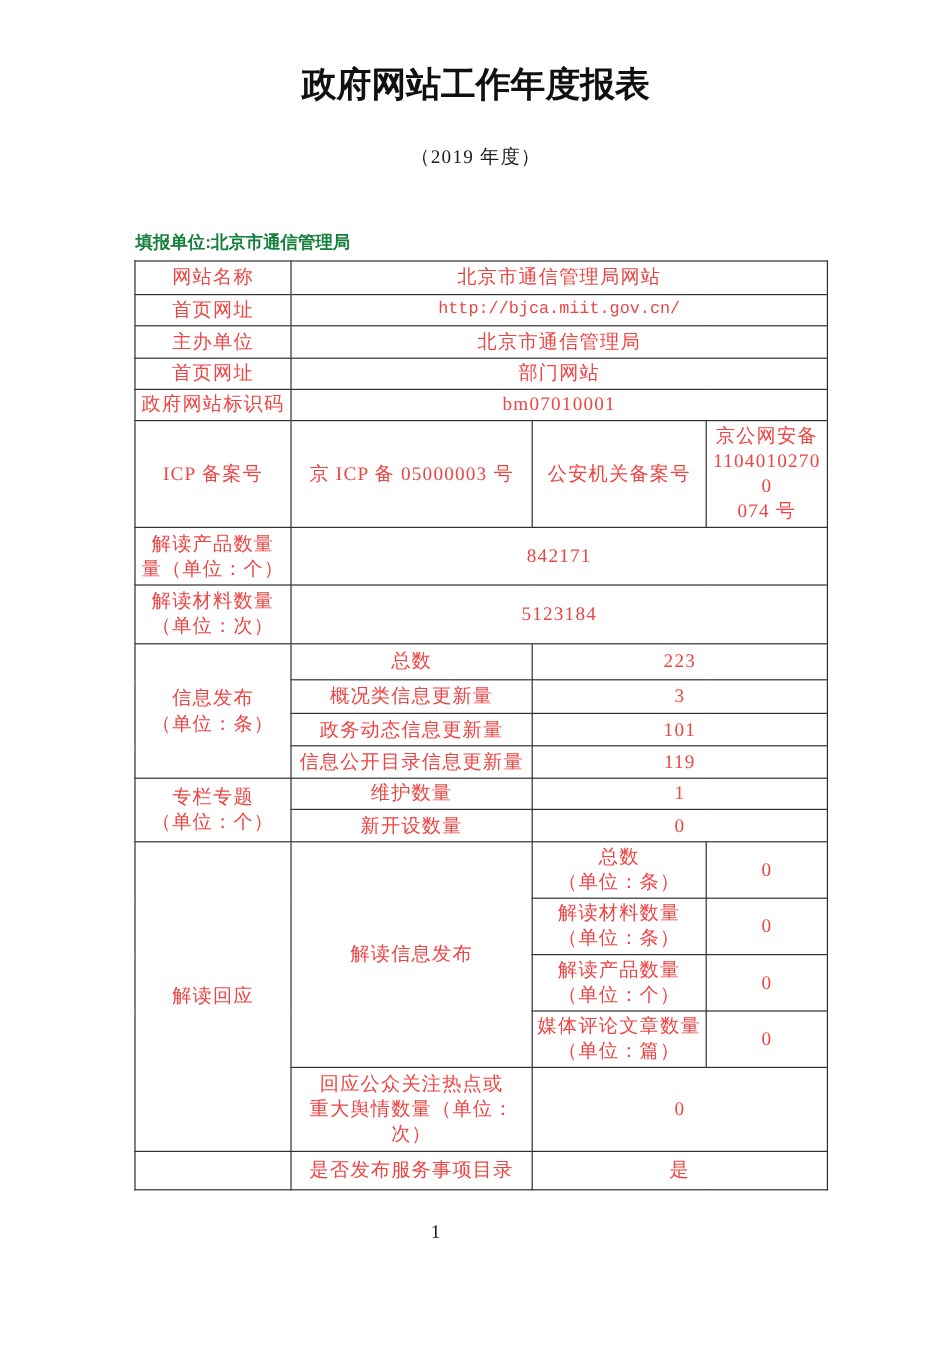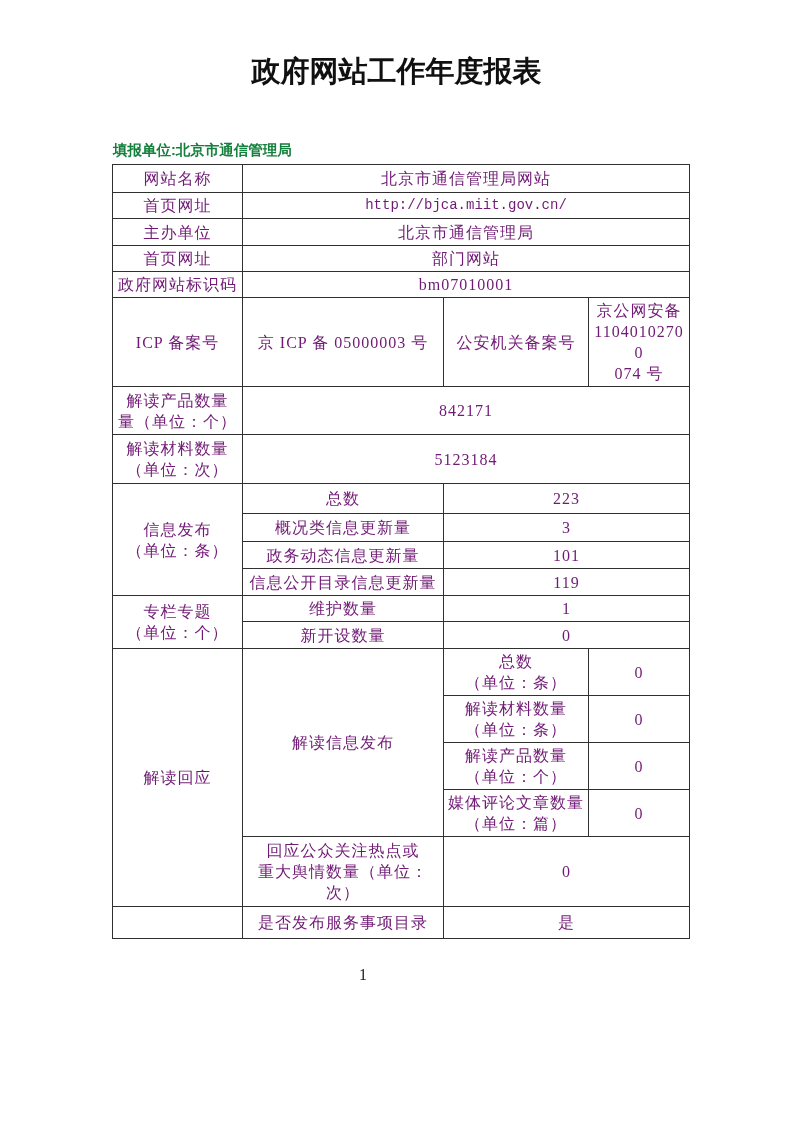--- a/index.html
+++ b/index.html
@@ -8,32 +8,33 @@
          font-family:"Liberation Sans",sans-serif;font-weight:700;
          font-size:29px;line-height:38px;color:#101010;}
   .subtitle{margin-top:31px;text-align:center;
             font-family:"Liberation Serif",serif;font-size:16px;line-height:22px;letter-spacing:1px;}
   .unit{margin:51px 0 0 113px;font-family:"Liberation Sans",sans-serif;
         font-weight:700;font-size:14.5px;line-height:19px;color:#15803d;}
   table.report{margin:4px 0 0 112px;border-collapse:collapse;table-layout:fixed;width:577px;}
   col.ca{width:130px;} col.cb{width:201px;} col.cc{width:145px;} col.cd{width:101px;}
   td{border:1px solid #303030;text-align:center;vertical-align:middle;
      font-family:"Liberation Serif",serif;font-size:16px;line-height:21px;
-     letter-spacing:1px;white-space:pre-line;padding:2px 3px;color:#701a75;
+     letter-spacing:1px;white-space:pre-line;padding:2px 3px;color:#ef4444;
      overflow:hidden;word-break:break-all;}
   td.mono{font-family:"Liberation Mono",monospace;font-size:14px;letter-spacing:0;}
   .pagenum{width:500px;margin:26px 0 0 113px;text-align:center;
            font-family:"Liberation Serif",serif;font-size:16px;line-height:20px;}
 </style>
 </head>
 <body>
 
 <div class="sheet">
 
   <h1 class="title">政府网站工作年度报表</h1>
+  <div class="subtitle">（2019 年度）</div>
   <div class="unit">填报单位:北京市通信管理局</div>
 
   <table class="report">
     <colgroup>
         <col class="ca">
         <col class="cb">
         <col class="cc">
         <col class="cd">
       </colgroup>
     <tbody>

